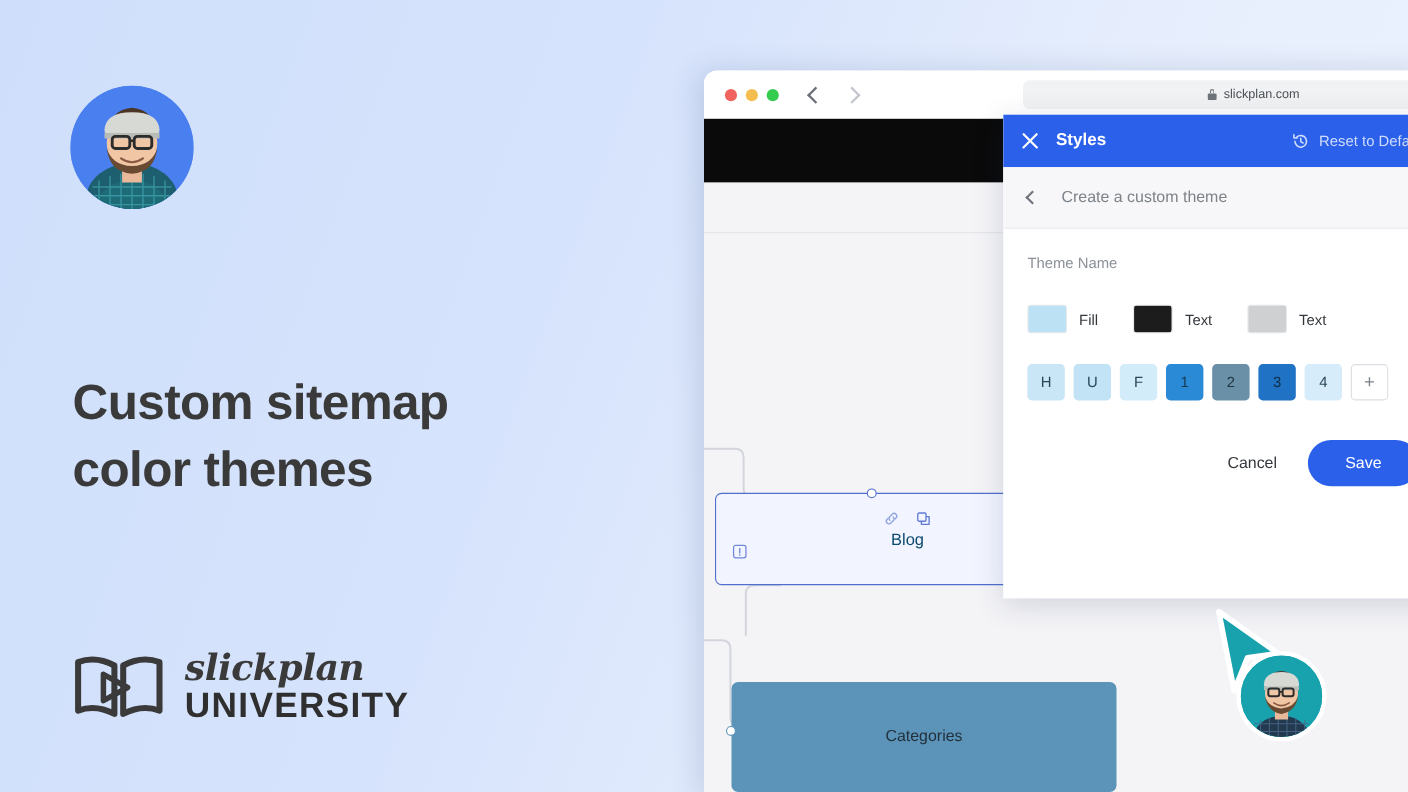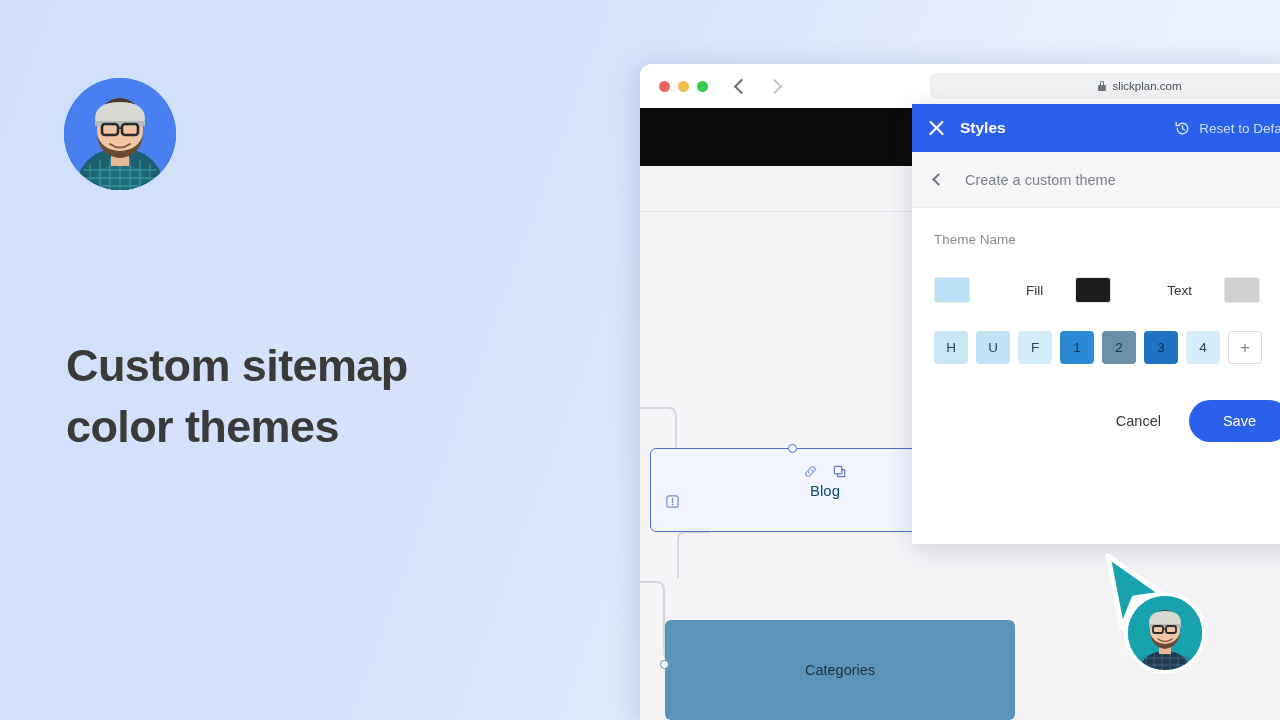--- a/index.html
+++ b/index.html
@@ -252,21 +252,21 @@
     margin-top: 30px;
   }
   .swatch-group { display: flex; align-items: center; gap: 11px; }
   .swatch-group + .swatch-group { margin-left: 32px; text-align: center; }
   .swatch-box {
     width: 36px; height: 26px;
     border-radius: 3px;
     border: 1.5px solid #e6e8ec;
     cursor: pointer;
   }
-  .swatch-name { font-size: 13.5px; color: #34383d; margin-left: 45px; }
+  .swatch-name { font-size: 13.5px; color: #34383d; }
 
   .levels-row {
     display: flex; gap: 8px;
     margin-top: 28px;
   }
   .level {
     width: 34px; height: 33px;
     border-radius: 4px;
     display: flex; align-items: center; justify-content: center;
     font-size: 13.5px;
@@ -347,20 +347,31 @@
         <line x1="54" y1="50" x2="58" y2="50" stroke="#2c2c2c" stroke-width="2.2"></line>
         <path d="M46 66 q10 7 20 0" stroke="#8a5a42" stroke-width="2" fill="none" stroke-linecap="round"></path>
       </svg>
     </div>
 
     <div class="headline">
       <span>Custom sitemap</span>
       <span class="l2">color themes</span>
     </div>
 
+    <div class="logo-wrap">
+      <svg class="logo-mark" viewBox="0 0 84 62">
+        <path d="M5 9 q16 -6 33 3 v44 q-17 -9 -33 -3 z" fill="none" stroke="#3a3a3a" stroke-width="5.5" stroke-linejoin="round"></path>
+        <path d="M79 9 q-16 -6 -33 3 v44 q17 -9 33 -3 z" fill="none" stroke="#3a3a3a" stroke-width="5.5" stroke-linejoin="round"></path>
+        <path d="M28 20 l22 12 l-22 12 z" fill="none" stroke="#3a3a3a" stroke-width="5" stroke-linejoin="round"></path>
+      </svg>
+      <div class="logo-words">
+        <span class="logo-slickplan">slickplan</span>
+        <span class="logo-university">UNIVERSITY</span>
+      </div>
+    </div>
   </div>
 
   <div class="browser">
 
     <div class="browser-bar">
       <div class="traffic">
         <span class="dot r"></span>
         <span class="dot y"></span>
         <span class="dot g"></span>
       </div>

